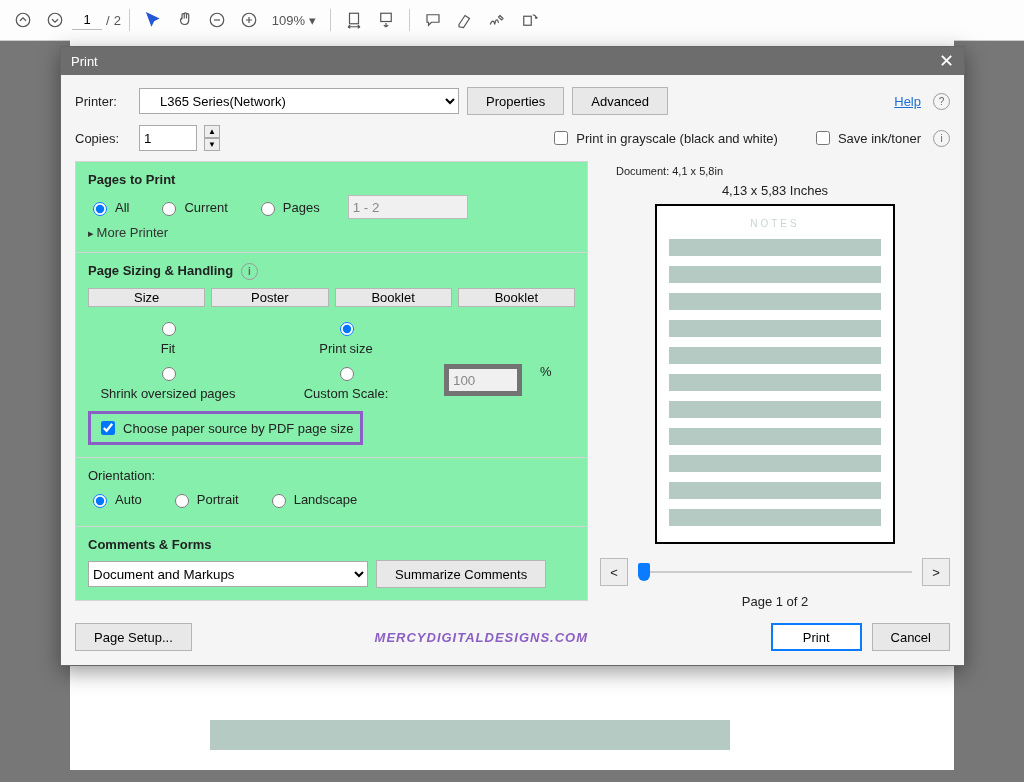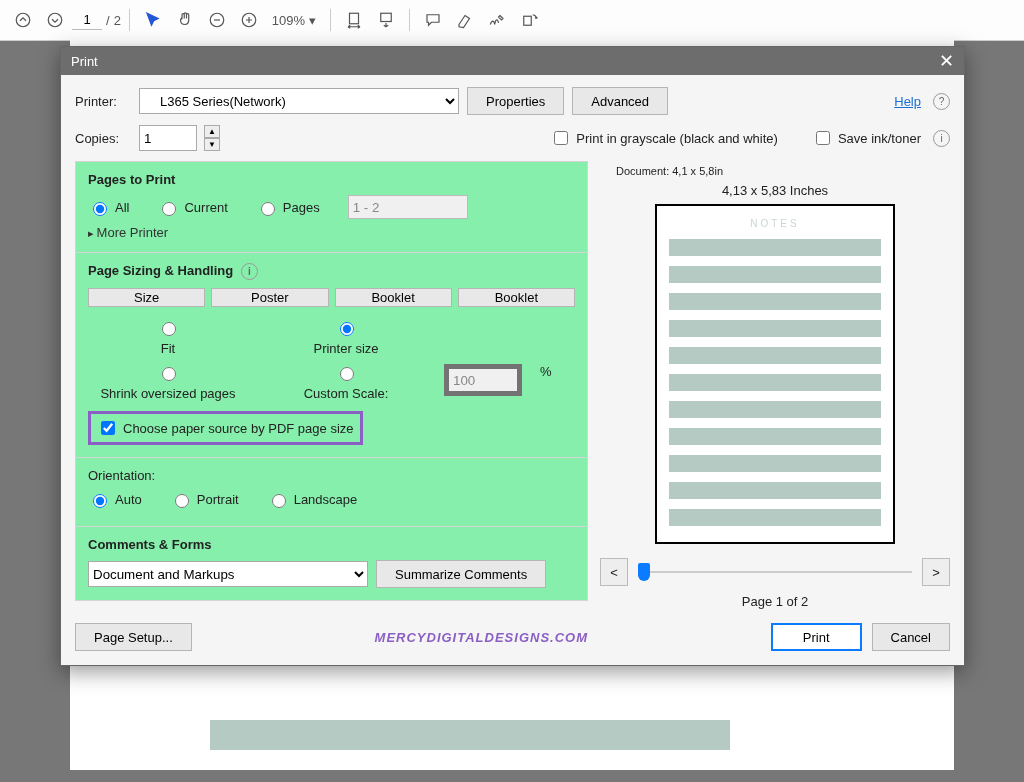--- a/index.html
+++ b/index.html
@@ -225,21 +225,21 @@
               <button class="btn">Booklet</button>
             </div>
             <div class="scalerows">
               <div class="scalerow">
                 <label class="rad">
                     <input type="radio" name="s" style="">
                     <span>Fit</span>
                   </label>
                 <label class="rad">
                     <input type="radio" name="s" checked="" style="">
-                    <span>Printer size</span>
+                    <span>Print size</span>
                   </label>
               </div>
               <div class="scalerow">
                 <label class="rad">
                     <input type="radio" name="s" style="">
                     <span>Shrink oversized pages</span>
                   </label>
                 <label class="rad">
                     <input type="radio" name="s" style="">
                     <span>Custom Scale:</span>

